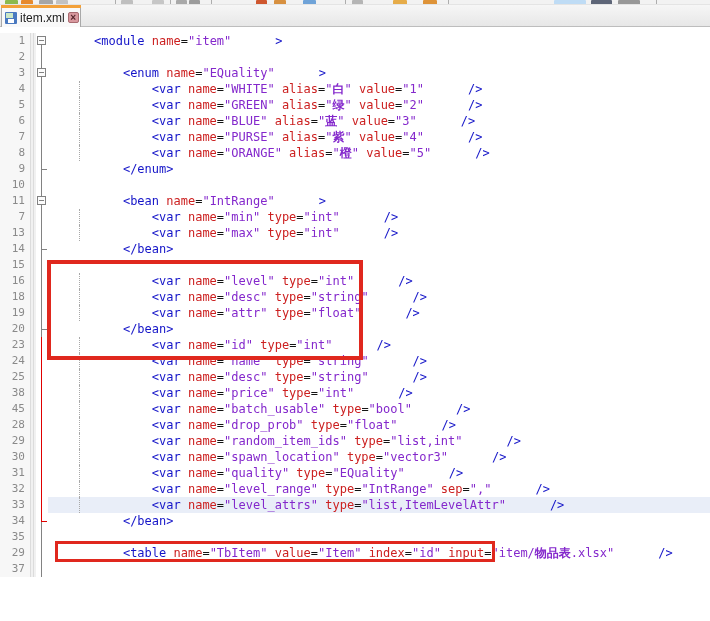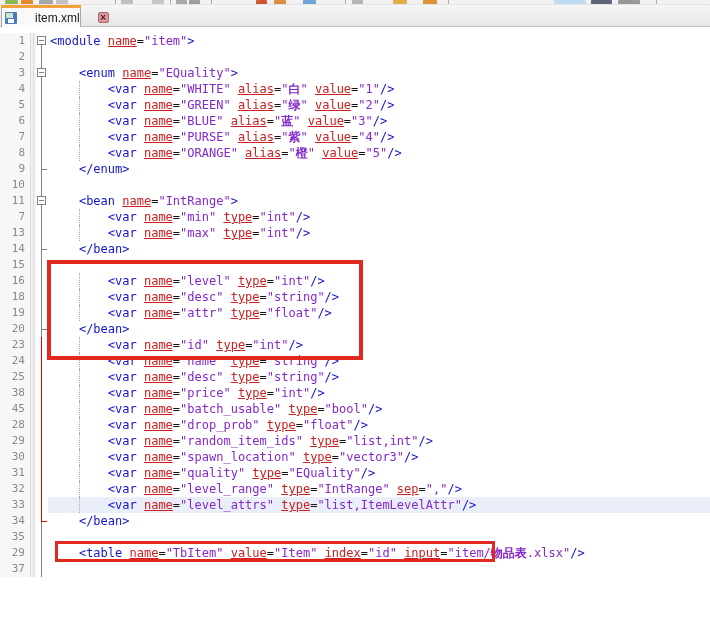--- a/index.html
+++ b/index.html
@@ -6,21 +6,21 @@
   .app{position:relative;width:710px;height:621px;overflow:hidden;background:#fff;
        font-family:"Liberation Sans",sans-serif;}
   
   .toolbar-strip{position:relative;width:710px;height:5px;background:#F2F2F2;border-bottom:1px solid #E4E4E4;box-sizing:border-box;}
   .tb-frag{position:absolute;bottom:0;border-radius:1px 1px 0 0;}
   
   .tabbar{position:relative;width:710px;height:22px;background:linear-gradient(#F6F6F6,#E7E7E7);
           border-bottom:1px solid #BDBDBD;box-sizing:border-box;display:flex;}
   .tab{position:relative;margin-left:1px;width:80px;height:22px;background:#F9F9F9;
        border-left:1px solid #A9A9A9;border-right:1px solid #A9A9A9;box-sizing:border-box;
-       display:flex;align-items:center;gap:18px;padding:3px 3px 0 3px;}
+       display:flex;align-items:center;gap:3px;padding:3px 3px 0 3px;}
   .tab-accent{position:absolute;left:-1px;top:0;right:-1px;height:3px;background:var(--accent);}
   .floppy{position:relative;width:12px;height:12px;background:#4A79C0;border-radius:1px;flex:0 0 auto;}
   .floppy i{position:absolute;display:block;}
   .floppy .f1{left:1px;top:1px;width:7px;height:5px;background:#CBE7C6;}
   .floppy .f2{left:3px;bottom:1px;width:6px;height:4px;background:#FFFFFF;}
   .tab-title{font-size:12px;color:#1C1C1C;white-space:nowrap;}
   .tab-close{width:11px;height:11px;border-radius:2px;background:#D8989E;border:1px solid #A86A70;
              color:#55262C;font-size:10px;font-weight:bold;line-height:9px;text-align:center;
              box-sizing:border-box;cursor:pointer;flex:0 0 auto;}
   
@@ -33,21 +33,21 @@
   .stripe{flex:0 0 6px;background:repeating-linear-gradient(90deg,#DCDCDC 0 1px,#F1F1F1 1px 3px);}
   .fold{flex:0 0 12px;position:relative;background:#FFFFFF;}
   .fold .vl{position:absolute;left:5px;width:1px;display:block;}
   .fold .vt{position:absolute;left:5px;top:8px;width:6px;height:1px;display:block;}
   .fold .fb{position:absolute;left:1px;top:3px;width:9px;height:9px;box-sizing:border-box;
             border:1px solid;background:#FCFCFC;cursor:pointer;}
   .fold .fm{position:absolute;left:1px;top:3px;width:5px;height:1px;display:block;}
   .code{flex:1;position:relative;white-space:pre;padding-left:2px;}
   .row.cur .code{background:var(--curline);}
   .ig{position:absolute;left:31px;top:0;height:16px;border-left:1px dotted var(--guide);}
-  .tk-t{color:var(--tag);} .tk-a{color:var(--attr);text-decoration:underline;} .tk-v{color:var(--val);}
+  .tk-t{color:var(--tag);margin-left:44px;} .tk-a{color:var(--attr);} .tk-v{color:var(--val);}
   .tk-e{color:var(--eq);} .tk-p{color:#000;}
   .tk-c{color:var(--val);font-weight:bold;font-family:"DejaVu Sans",sans-serif;}
   .ann{position:absolute;border-style:solid;border-color:var(--ann);pointer-events:none;box-sizing:border-box;}
 </style>
 </head>
 <body>
 
 <div class="app">
   <div class="toolbar-strip" id="toolbar">
       <div class="tb-frag" style="left: 5px; width: 13px; height: 4px; background: rgb(140, 186, 78);"></div>

